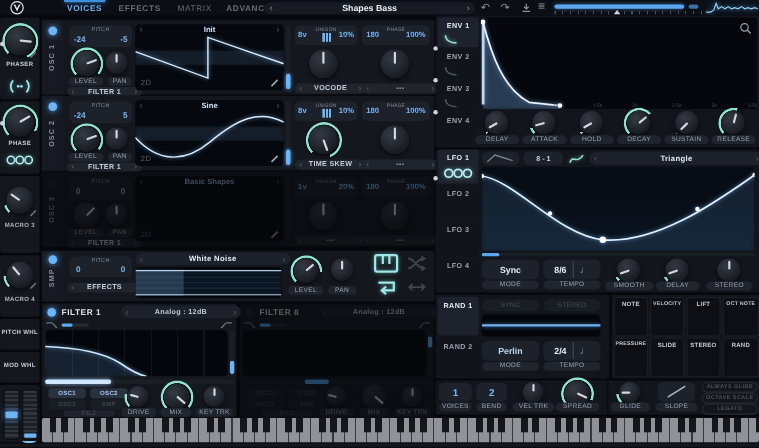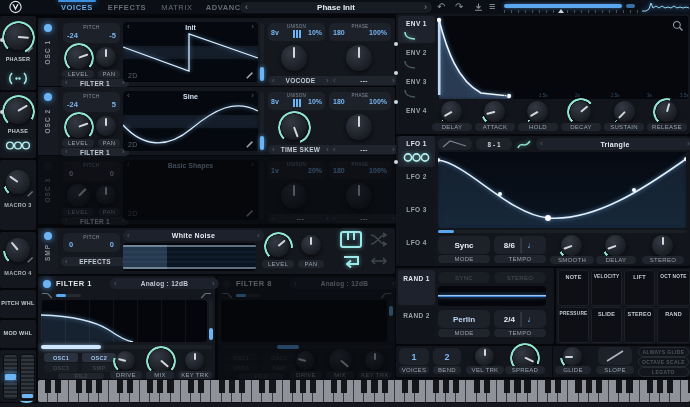--- a/index.html
+++ b/index.html
@@ -60,21 +60,21 @@
       <circle cx="10" cy="10" r="8" fill="none" stroke="#dfe6ee" stroke-width="1.6"></circle>
       <path d="M5.5 6 L10 15 L14.5 6 L12.3 6 L10 10.6 L7.7 6 Z" fill="#dfe6ee"></path>
     </svg>
     <div class="abs" style="left:58px;top:0;width:38px;height:2px;background:#3f8fe0;box-shadow:0 0 6px #3f8fe0;border-radius:1px;"></div>
     <div class="abs" style="left:56px;top:3px;width:42px;text-align:center;color:#69b1f1;font-size:7.5px;font-weight:bold;letter-spacing:.6px;">VOICES</div>
     <div class="abs" style="left:102px;top:3px;width:50px;text-align:center;color:#666c76;font-size:7.5px;font-weight:bold;letter-spacing:.6px;">EFFECTS</div>
     <div class="abs" style="left:154px;top:3px;width:46px;text-align:center;color:#666c76;font-size:7.5px;font-weight:normal;letter-spacing:.6px;">MATRIX</div>
     <div class="abs" style="left:202px;top:3px;width:54px;text-align:center;color:#666c76;font-size:7.5px;font-weight:bold;letter-spacing:.6px;">ADVANCED</div>
     <div class="abs" style="left:240px;top:1.5px;width:192px;height:11px;background:#171b23;border-radius:6px;">
       <span class="abs" style="left:5px;top:0px;color:#8a919c;font-size:9px;line-height:11px;">‹</span>
-      <span class="abs" style="left:0;right:0;top:0;text-align:center;color:#e8eef5;font-size:8px;font-weight:bold;line-height:11px;">Phase Init</span>
+      <span class="abs" style="left:0;right:0;top:0;text-align:center;color:#e8eef5;font-size:8px;font-weight:bold;line-height:11px;">Shapes Bass</span>
       <span class="abs" style="right:5px;top:0px;color:#8a919c;font-size:9px;line-height:11px;">›</span>
     </div>
     <span class="abs" style="left:437px;top:1px;color:#8a919c;font-size:10px;">↶</span>
     <span class="abs" style="left:455px;top:1px;color:#8a919c;font-size:10px;">↷</span>
     <svg style="left:473px;top:2px;" width="11" height="11" viewBox="0 0 16 16">
       <path d="M8 2 v6 M5 6 l3 3 l3 -3 M3 12 h10" fill="none" stroke="#8a919c" stroke-width="1.6"></path>
     </svg>
     <span class="abs" style="left:489px;top:0px;color:#9aa3ad;font-size:11px;">≡</span>
     <div class="abs" style="left:504px;top:4px;width:118px;height:4px;background:#5aa7f0;border-radius:2px;box-shadow:0 0 4px rgba(90,167,240,.6);"></div>
     <div class="abs" style="left:626px;top:4px;width:9px;height:4px;background:#3c70a5;border-radius:2px;"></div>

